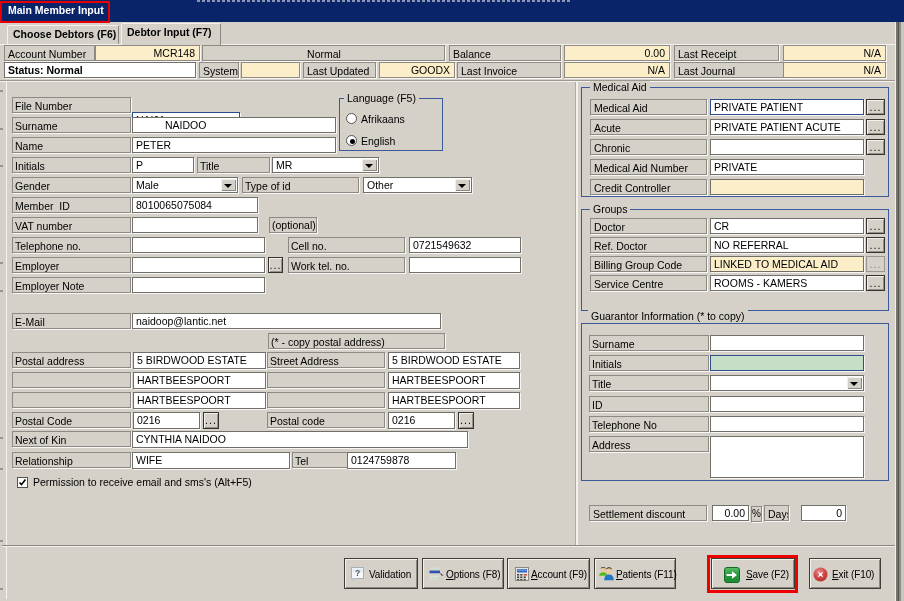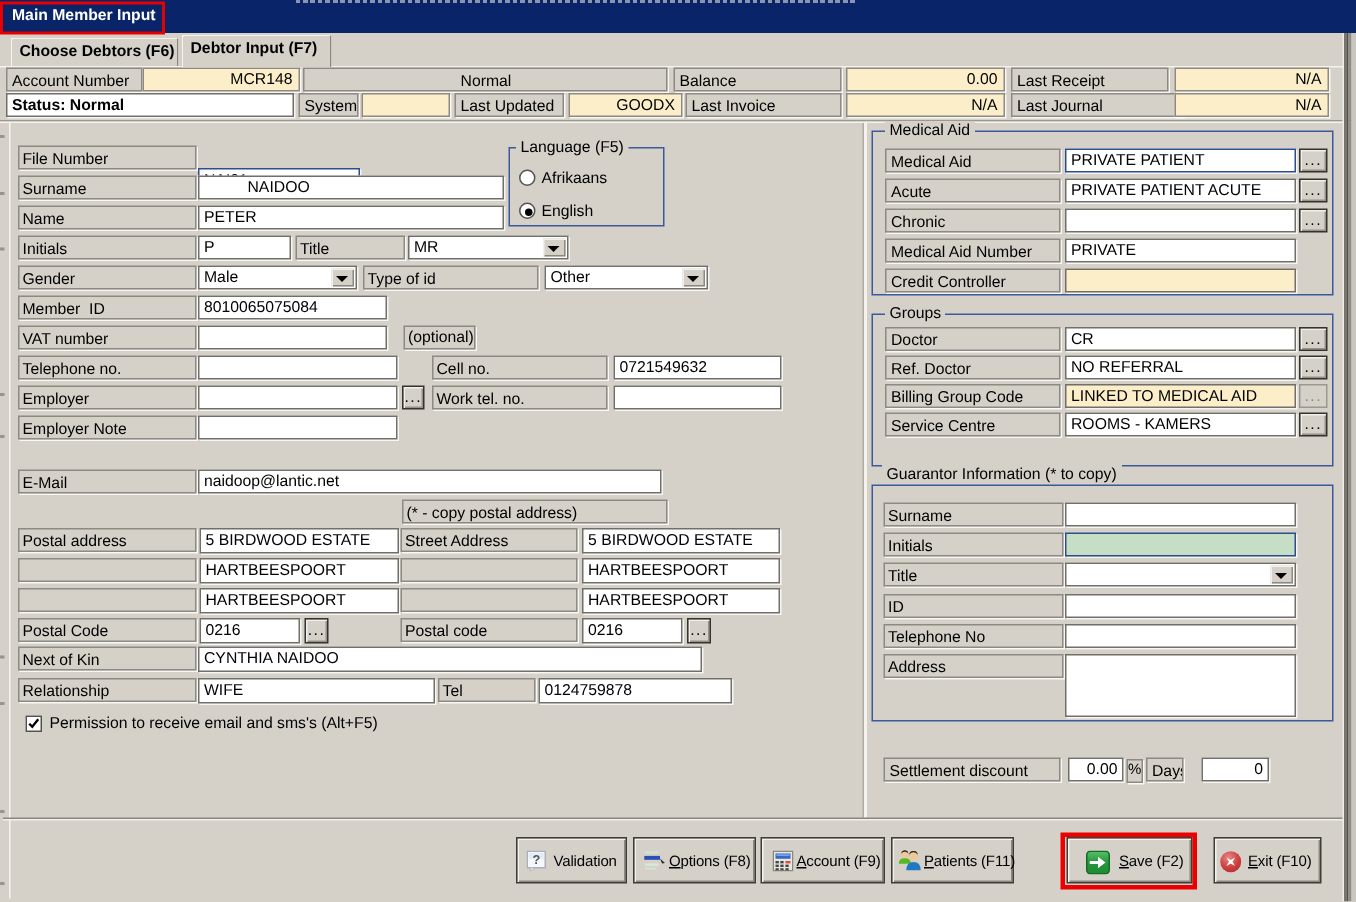--- a/index.html
+++ b/index.html
@@ -116,21 +116,21 @@
 <div class="inp " style="left:133px;top:412px;width:67px;height:17px;">0216</div>
 <div class="cb" style="left:203px;top:412px;width:16px;height:17px;">...</div>
 <div class="lab" style="left:267px;top:412px;width:118px;">Postal code</div>
 <div class="inp " style="left:388px;top:412px;width:67px;height:17px;">0216</div>
 <div class="cb" style="left:458px;top:412px;width:16px;height:17px;">...</div>
 <div class="lab" style="left:12px;top:431px;width:119px;">Next of Kin</div>
 <div class="inp " style="left:132px;top:431px;width:336px;height:17px;">CYNTHIA NAIDOO</div>
 <div class="lab" style="left:12px;top:452px;width:119px;">Relationship</div>
 <div class="inp " style="left:132px;top:452px;width:158px;height:17px;">WIFE</div>
 <div class="lab" style="left:292px;top:452px;width:65px;">Tel</div>
-<div class="inp " style="left:359px;top:452px;width:129px;height:17px;">0124759878</div>
+<div class="inp " style="left:347px;top:452px;width:109px;height:17px;">0124759878</div>
 <div class="ab" style="left:17px;top:477px;width:11px;height:11px;background:#fff;border:1px solid #55534d;">
 <svg width="9" height="9" viewBox="0 0 9 9" style="position:absolute;left:0px;top:0px;">
       <path d="M1.5 4.5 L3.5 6.5 L7.5 1.5" stroke="#000" stroke-width="1.6" fill="none"></path>
     </svg>
   </div>
 <div class="ab" style="left:33px;top:476px;">Permission to receive email and sms's (Alt+F5)</div>
 <div class="grp" style="left:339px;top:98px;width:104px;height:53px;"></div>
 <div class="leg" style="left:344px;top:92px;">Language (F5)</div>
 <div class="ab" style="left:346px;top:113px;width:11px;height:11px;border-radius:50%;background:#fff;border:1px solid #55534d;"></div>
 <div class="ab" style="left:361px;top:113px;">Afrikaans</div>

